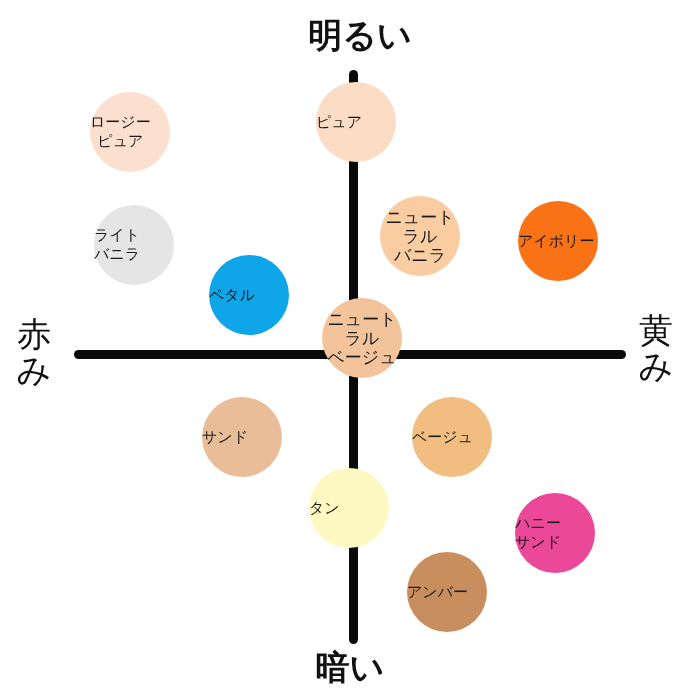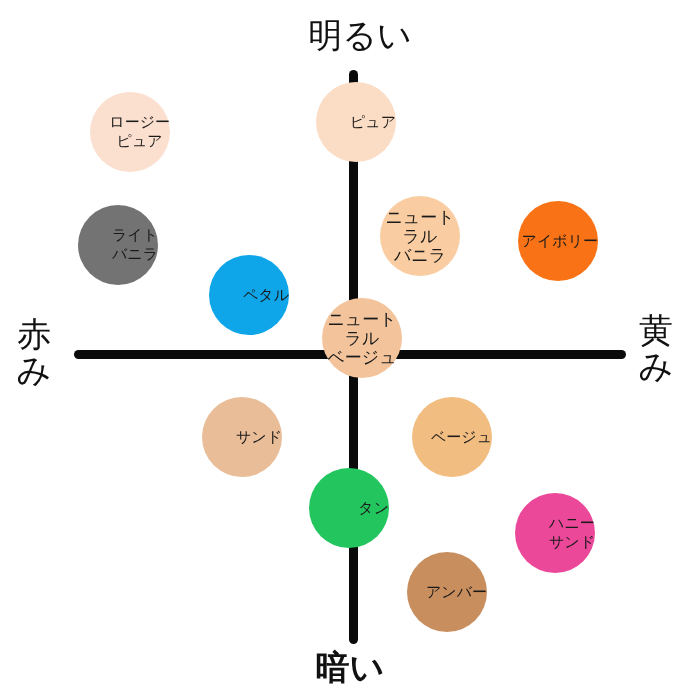--- a/index.html
+++ b/index.html
@@ -2,26 +2,26 @@
 <html><head>
 <meta charset="utf-8">
 <style>
   html, body { margin:0; padding:0; background:#ffffff; }
   body { width:700px; height:700px; position:relative; overflow:hidden;
          font-family:"DejaVu Sans", sans-serif; color:#111; }
   .axis { position:absolute; background:#0a0a0a; border-radius:5px; }
   .axis-v { left:349px; top:70px; width:9px; height:574px; }
   .axis-h { left:74px; top:350px; width:552px; height:9px; }
   .axis-label { position:absolute; color:#111; font-size:34px; line-height:1; }
-  .lbl-top { left:300px; top:18px; width:120px; text-align:center; }
+  .lbl-top { left:300px; top:18px; width:120px; text-align:center;font-weight:bold; }
   .lbl-bottom { left:300px; top:650px; width:100px; text-align:center;font-weight:bold; }
   .lbl-left { left:14px; top:316px; width:40px; text-align:center; line-height:36px; }
   .lbl-right { left:636px; top:312px; width:40px; text-align:center; line-height:36px; }
   .swatch { position:absolute; border-radius:50%; display:flex; align-items:center;
-            justify-content:flex-end; text-align:center; font-size:15px; line-height:19px;
+            justify-content:flex-start; text-align:center; font-size:15px; line-height:19px;
             color:#1a1a1a; }
   .swatch span { white-space:pre-line; }
   .small { font-size:17px; line-height:19px; }
 </style>
 </head>
 <body>
 
 <div class="axis axis-v"></div>
 <div class="axis axis-h"></div>
 
@@ -30,21 +30,21 @@
 <div class="axis-label lbl-left"><span id="lblL">赤<br>み</span></div>
 <div class="axis-label lbl-right"><span id="lblR">黄<br>み</span></div>
 
 <div class="swatch" style="left: 90px; top: 92px; width: 80px; height: 80px; background: rgb(251, 223, 207);">
     <span>ロージー
 ピュア</span>
   </div>
 <div class="swatch" style="left: 316px; top: 82px; width: 80px; height: 80px; background: rgb(251, 220, 196);">
     <span>ピュア</span>
   </div>
-<div class="swatch" style="left: 78px; top: 205px; width: 80px; height: 80px; background: #737373;">
+<div class="swatch" style="left: 94px; top: 205px; width: 80px; height: 80px; background: #e5e5e5;">
     <span>ライト
 バニラ</span>
   </div>
 <div class="swatch small" style="left: 380px; top: 196px; width: 80px; height: 80px; background: rgb(249, 205, 161);">
     <span>ニュートラル
 バニラ</span>
   </div>
 <div class="swatch" style="left: 518px; top: 201px; width: 80px; height: 80px; background: #f97316;">
     <span>アイボリー</span>
   </div>
@@ -54,21 +54,21 @@
 <div class="swatch small" style="left: 322px; top: 298px; width: 80px; height: 80px; background: rgb(243, 196, 155);">
     <span>ニュートラル
 ベージュ</span>
   </div>
 <div class="swatch" style="left: 202px; top: 397px; width: 80px; height: 80px; background: rgb(233, 189, 152);">
     <span>サンド</span>
   </div>
 <div class="swatch" style="left: 412px; top: 397px; width: 80px; height: 80px; background: rgb(241, 189, 128);">
     <span>ベージュ</span>
   </div>
-<div class="swatch" style="left: 309px; top: 468px; width: 80px; height: 80px; background: #22c55e;">
+<div class="swatch" style="left: 309px; top: 468px; width: 80px; height: 80px; background: #fef9c3;">
     <span>タン</span>
   </div>
 <div class="swatch" style="left: 515px; top: 493px; width: 80px; height: 80px; background: #ec4899;">
     <span>ハニー
 サンド</span>
   </div>
 <div class="swatch" style="left: 407px; top: 552px; width: 80px; height: 80px; background: rgb(201, 142, 94);">
     <span>アンバー</span>
   </div>
 

